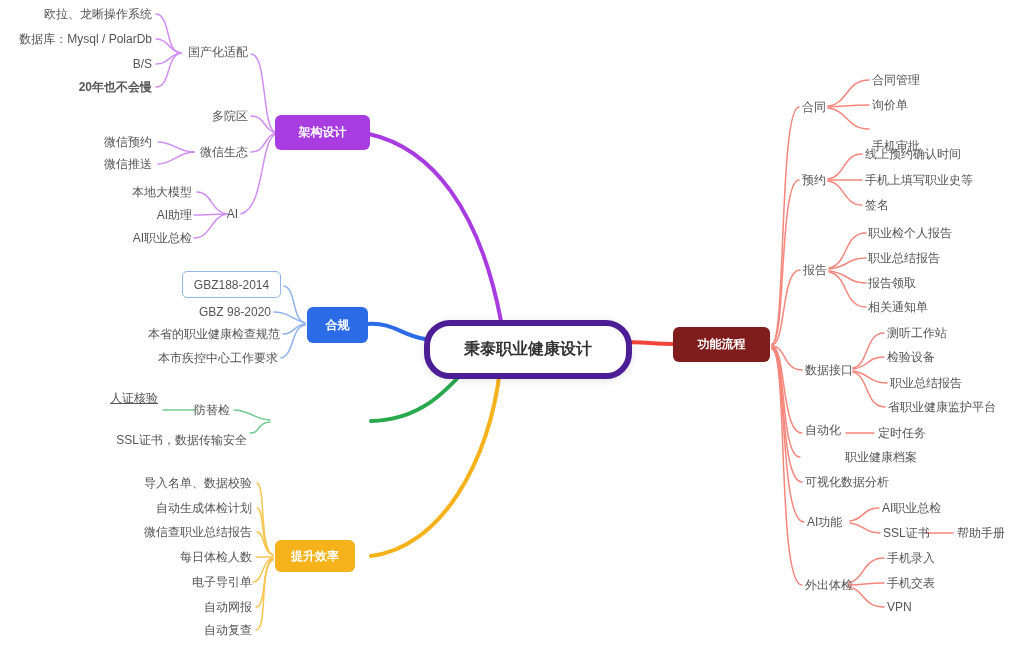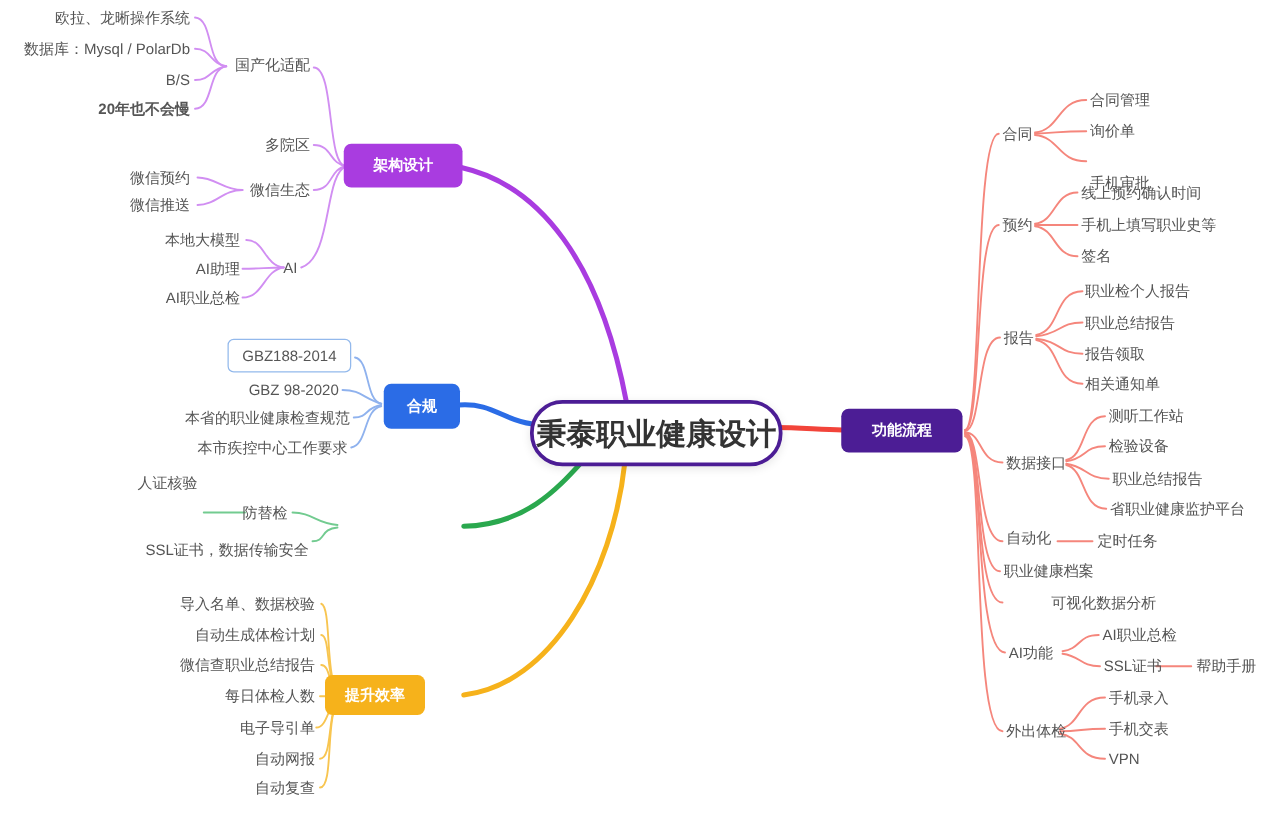--- a/index.html
+++ b/index.html
@@ -14,35 +14,35 @@
     white-space:nowrap;cursor:default;
   }
   .lbl-r{text-align:center;}
   .bnode{
     position:absolute;display:flex;align-items:center;justify-content:center;
     border-radius:6px;color:#fff;font-weight:bold;font-size:12px;white-space:nowrap;
   }
   .center-node{
     position:absolute;left:424px;top:320px;width:196px;height:47px;
     display:flex;align-items:center;justify-content:center;
-    background:#fff;border:3px solid #4c1d95;border-radius:26px;
+    background:#fff;border:6px solid #4c1d95;border-radius:26px;
     box-shadow:0 2px 8px rgba(0,0,0,0.10);
-    font-size:24px;font-weight:bold;color:#333;white-space:nowrap;
+    font-size:16px;font-weight:bold;color:#333;white-space:nowrap;
   }
   .sel-box{
     position:absolute;left:182px;top:271px;width:99px;height:27px;
     display:flex;align-items:center;justify-content:center;
     background:#fff;border:1.5px solid #93b9ec;border-radius:5px;
     font-size:12px;color:#555;white-space:nowrap;box-sizing:border-box;
   }
   .n-arch{left:275px;top:115px;width:95px;height:35px;background:#a93ce0;}
   .n-comp{left:307px;top:307px;width:61px;height:36px;background:#2b6ce6;}
   .n-risk{left:272px;top:405px;width:98px;height:33px;background:#2aa84e;}
-  .n-eff{left:260px;top:540px;width:80px;height:32px;background:#f6b21b;}
-  .n-flow{left:673px;top:327px;width:97px;height:35px;background:#4c1d95;}
+  .n-eff{left:275px;top:540px;width:80px;height:32px;background:#f6b21b;}
+  .n-flow{left:673px;top:327px;width:97px;height:35px;background:#7f1d1d;}
 </style>
 </head>
 <body>
 
 <div class="canvas">
 
   <svg class="links">
 
     <g stroke-width="4">
       <path d="M 369 134 C 432 148 480 210 501 321" stroke="#a93ce0"></path>
@@ -146,38 +146,38 @@
   <div class="lbl lbl-r" style="right:832px;top:184px;">本地大模型</div>
   <div class="lbl lbl-r" style="right:832px;top:207px;">AI助理</div>
   <div class="lbl lbl-r" style="right:832px;top:230px;">AI职业总检</div>
 
   <div class="sel-box">GBZ188-2014</div>
   <div class="lbl lbl-r" style="right:753px;top:304px;">GBZ 98-2020</div>
   <div class="lbl lbl-r" style="right:744px;top:326px;">本省的职业健康检查规范</div>
   <div class="lbl lbl-r" style="right:746px;top:350px;">本市疾控中心工作要求</div>
 
   <div class="lbl lbl-r" style="right:794px;top:402px;margin-left:38px;">防替检</div>
-  <div class="lbl lbl-r" style="right:866px;top:378px;">人证核验</div>
+  <div class="lbl lbl-r" style="right:866px;top:390px;text-decoration:underline;">人证核验</div>
   <div class="lbl lbl-r" style="right:777px;top:432px;">SSL证书，数据传输安全</div>
 
   <div class="lbl lbl-r" style="right:772px;top:475px;">导入名单、数据校验</div>
   <div class="lbl lbl-r" style="right:772px;top:500px;">自动生成体检计划</div>
   <div class="lbl lbl-r" style="right:772px;top:524px;">微信查职业总结报告</div>
   <div class="lbl lbl-r" style="right:772px;top:549px;">每日体检人数</div>
   <div class="lbl lbl-r" style="right:772px;top:574px;">电子导引单</div>
   <div class="lbl lbl-r" style="right:772px;top:599px;">自动网报</div>
   <div class="lbl lbl-r" style="right:772px;top:622px;">自动复查</div>
 
   <div class="lbl" style="left:802px;top:99px;">合同</div>
   <div class="lbl" style="left:802px;top:172px;">预约</div>
   <div class="lbl" style="left:803px;top:262px;">报告</div>
   <div class="lbl" style="left:805px;top:362px;">数据接口</div>
   <div class="lbl" style="left:805px;top:422px;">自动化</div>
-  <div class="lbl" style="left:803px;top:449px;">职业健康档案</div>
-  <div class="lbl" style="left:805px;top:474px;margin-left:36px;">可视化数据分析</div>
+  <div class="lbl" style="left:845px;top:449px;">职业健康档案</div>
+  <div class="lbl" style="left:805px;top:474px;">可视化数据分析</div>
   <div class="lbl" style="left:807px;top:514px;">AI功能</div>
   <div class="lbl" style="left:805px;top:577px;">外出体检</div>
 
   <div class="lbl" style="left:872px;top:72px;">合同管理</div>
   <div class="lbl" style="left:872px;top:97px;">询价单</div>
   <div class="lbl" style="left:872px;top:138px;text-align:center;">手机审批</div>
   <div class="lbl" style="left:865px;top:146px;">线上预约确认时间</div>
   <div class="lbl" style="left:865px;top:172px;">手机上填写职业史等</div>
   <div class="lbl" style="left:865px;top:197px;">签名</div>
   <div class="lbl" style="left:868px;top:225px;">职业检个人报告</div>

